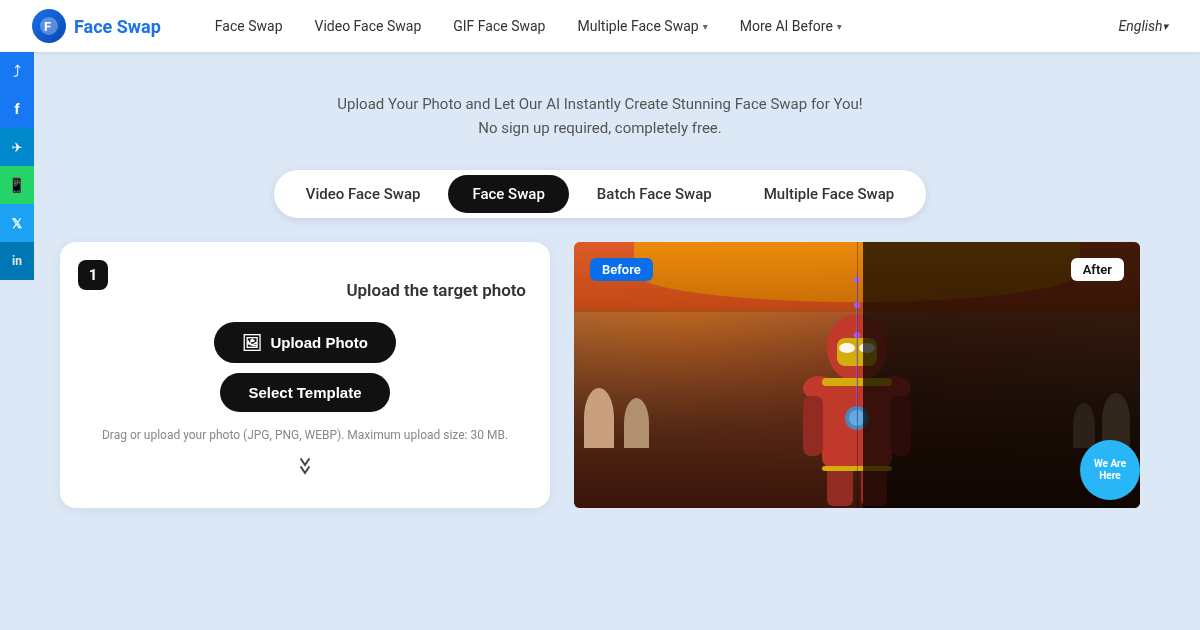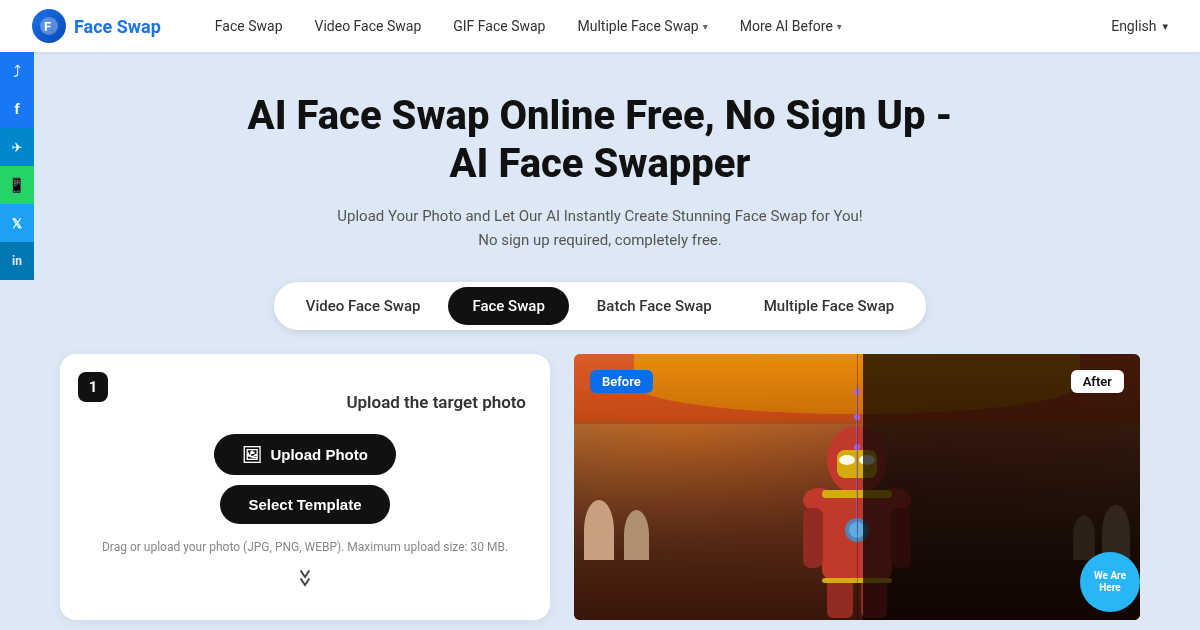--- a/index.html
+++ b/index.html
@@ -65,24 +65,24 @@
       gap: 4px;
       white-space: nowrap;
     }
     .nav-chevron {
       font-size: 10px;
       color: #666;
     }
     .nav-right {
       display: flex;
       align-items: center;
-      gap: 6px;
       font-size: 14px;
       color: #333;
       cursor: pointer;
+      font-style: italic;
     }
 
     
     .social-sidebar {
       position: absolute;
       left: 0;
       top: 52px;
       display: flex;
       flex-direction: column;
       z-index: 20;
@@ -345,23 +345,20 @@
 <div class="social-sidebar">
   <div class="social-btn share">⤴</div>
   <div class="social-btn facebook" style="font-weight:bold;font-size:14px;">f</div>
   <div class="social-btn telegram" style="font-size:13px;">✈</div>
   <div class="social-btn whatsapp" style="font-size:14px;">📱</div>
   <div class="social-btn twitter" style="font-size:13px; font-weight:bold;">𝕏</div>
   <div class="social-btn linkedin" style="font-size:12px;font-weight:bold;">in</div>
 </div>
 
 <div class="main-content">
-  <h1 class="hero-title">
-    AI Face Swap Online Free, No Sign Up -<br>AI Face Swapper
-  </h1>
   <p class="hero-subtitle">
     Upload Your Photo and Let Our AI Instantly Create Stunning Face Swap for You!<br>
     No sign up required, completely free.
   </p>
 
   <div class="tab-bar">
     <div class="tab-item">Video Face Swap</div>
     <div class="tab-item active">Face Swap</div>
     <div class="tab-item">Batch Face Swap</div>
     <div class="tab-item">Multiple Face Swap</div>

